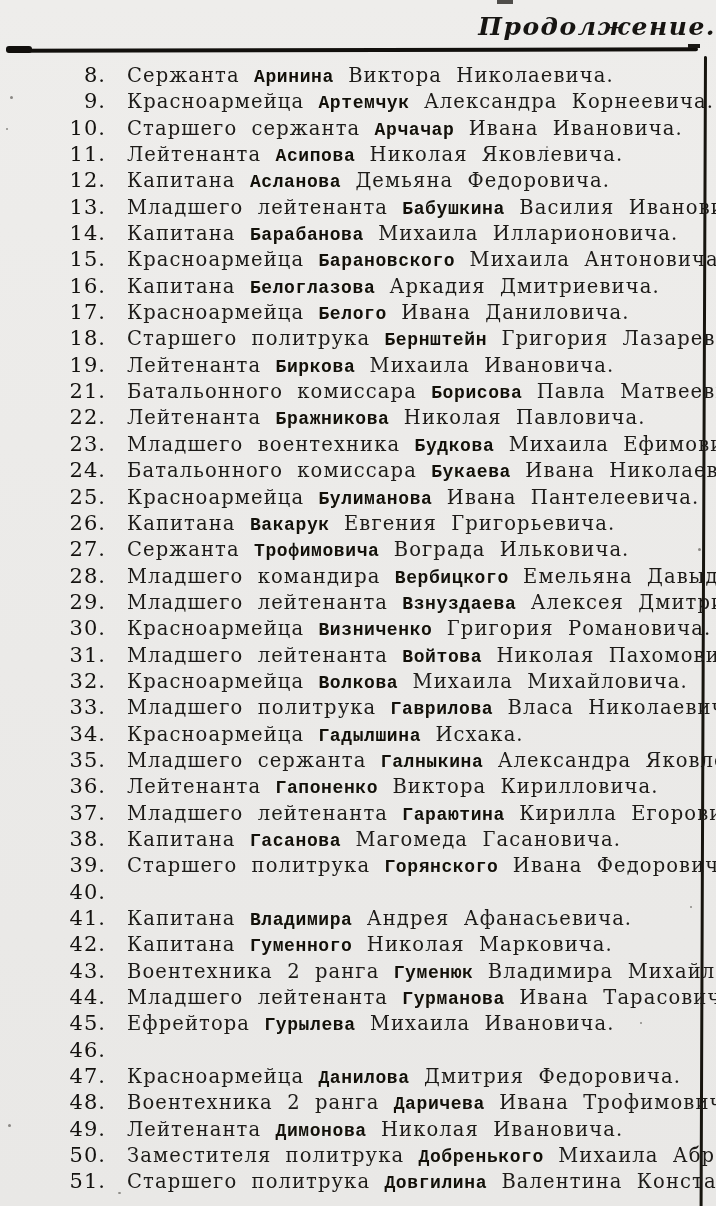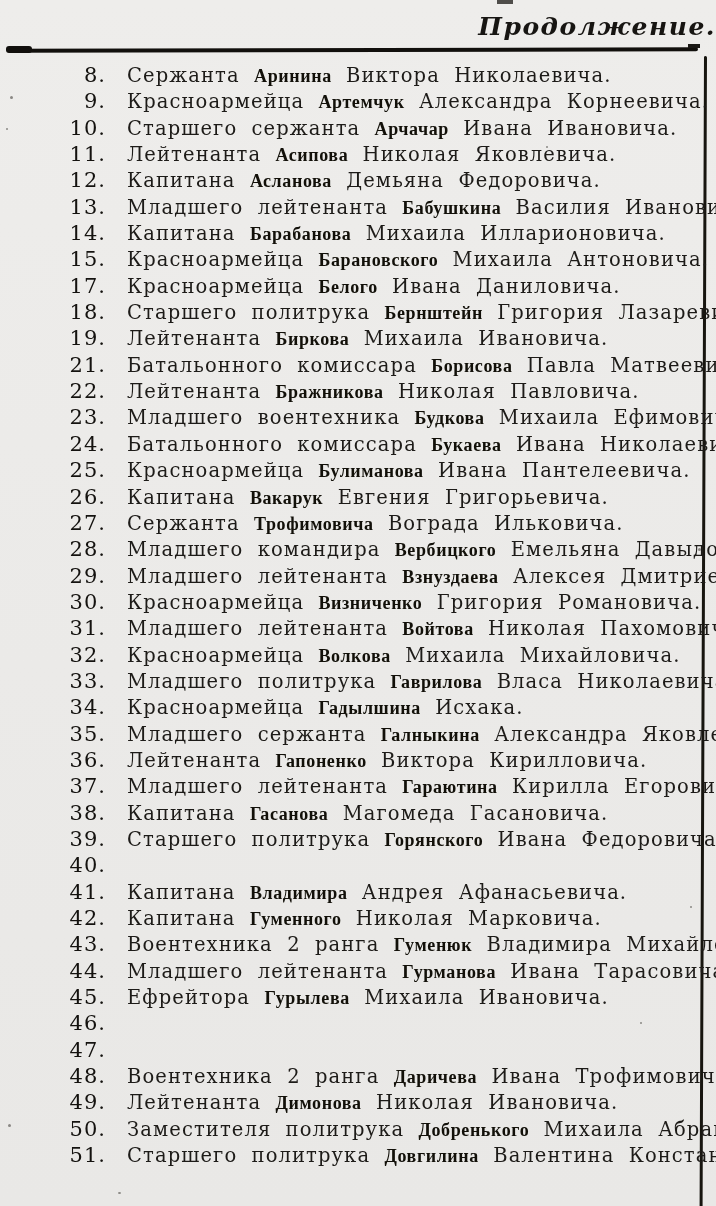--- a/index.html
+++ b/index.html
@@ -87,21 +87,21 @@
     color: #14120f;
   }
   .txt {
     margin-left: 21px;
     font-size: 19.5px;
     letter-spacing: 1.1px;
     word-spacing: 7px;
     color: #1d1b18;
   }
   .surname {
-    font-family: Liberation Serif, serif;
+    font-family: Liberation Mono, monospace;
     font-weight: 700;
     font-size: 18px;
     letter-spacing: 0.6px;
     color: #121009;
     margin-top: 20px;
   }
   .noise span {
     position: absolute;
     background: #8a8884;
     border-radius: 50%;
@@ -152,20 +152,24 @@
   <li class="row">
     <span class="num">14.</span>
     <span class="txt"><span class="rank">Капитана</span> <b class="surname">Барабанова</b> <span class="rest">Михаила Илларионовича.</span></span>
   </li>
 
   <li class="row">
     <span class="num">15.</span>
     <span class="txt"><span class="rank">Красноармейца</span> <b class="surname">Барановского</b> <span class="rest">Михаила Антоновича.</span></span>
   </li>
 
+  <li class="row">
+    <span class="num">16.</span>
+    <span class="txt"><span class="rank">Капитана</span> <b class="surname">Белоглазова</b> <span class="rest">Аркадия Дмитриевича.</span></span>
+  </li>
 
   <li class="row">
     <span class="num">17.</span>
     <span class="txt"><span class="rank">Красноармейца</span> <b class="surname">Белого</b> <span class="rest">Ивана Даниловича.</span></span>
   </li>
 
   <li class="row">
     <span class="num">18.</span>
     <span class="txt"><span class="rank">Старшего политрука</span> <b class="surname">Бернштейн</b> <span class="rest">Григория Лазаревича.</span></span>
   </li>
@@ -299,20 +303,21 @@
     <span class="num">45.</span>
     <span class="txt"><span class="rank">Ефрейтора</span> <b class="surname">Гурылева</b> <span class="rest">Михаила Ивановича.</span></span>
   </li>
 
   <li class="row">
     <span class="num">46.</span>
   </li>
 
   <li class="row">
     <span class="num">47.</span>
+    <span class="txt"><span class="rank">Красноармейца</span> <b class="surname">Данилова</b> <span class="rest">Дмитрия Федоровича.</span></span>
   </li>
 
   <li class="row">
     <span class="num">48.</span>
     <span class="txt"><span class="rank">Воентехника 2 ранга</span> <b class="surname">Даричева</b> <span class="rest">Ивана Трофимовича.</span></span>
   </li>
 
   <li class="row">
     <span class="num">49.</span>
     <span class="txt"><span class="rank">Лейтенанта</span> <b class="surname">Димонова</b> <span class="rest">Николая Ивановича.</span></span>

